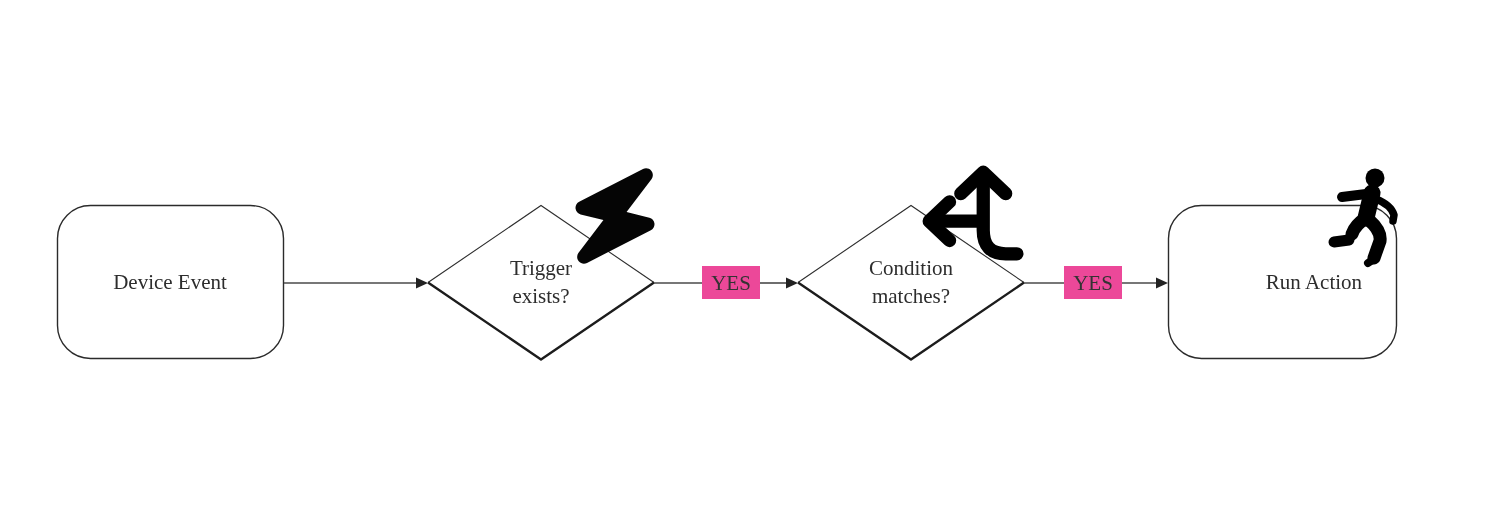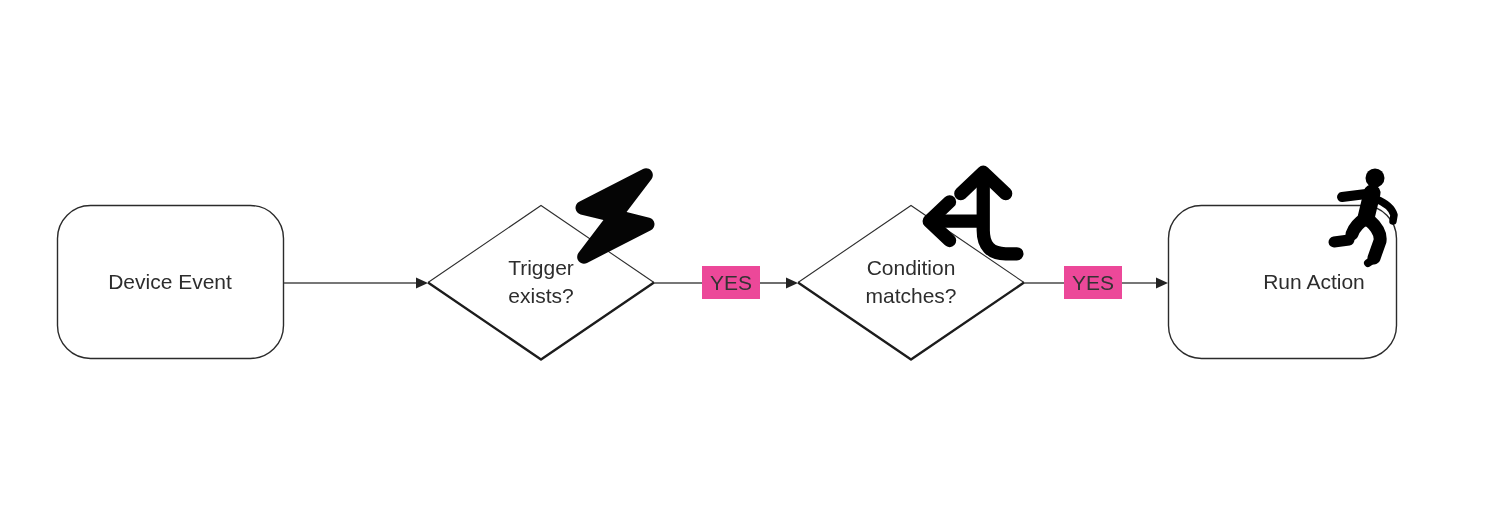--- a/index.html
+++ b/index.html
@@ -1,18 +1,18 @@
 <!DOCTYPE html>
 <html><head>
 <meta charset="utf-8">
 <style>
   html,body{margin:0;padding:0;background:#ffffff;}
   .canvas{
     position:relative;width:1485px;height:523px;background:#ffffff;
-    font-family:Liberation Sans, sans-serif;overflow:hidden;
+    font-family:Liberation Serif, serif;overflow:hidden;
   }
   .layer{position:absolute;left:0;top:0;}
   .box{fill:#ffffff;stroke:#2b2b2b;stroke-width:1.4;}
   .diamond-fill{fill:#ffffff;stroke:none;}
   .diamond-edge-thin{fill:none;stroke:#2e2e2e;stroke-width:1.1;}
   .diamond-edge-thick{fill:none;stroke:#1c1c1c;stroke-width:2.4;stroke-linejoin:round;}
   .connector{stroke:#4a4a4a;stroke-width:1.6;}
   .arrowhead{fill:#222222;stroke:none;}
   .label{
     position:absolute;display:flex;align-items:center;justify-content:center;

